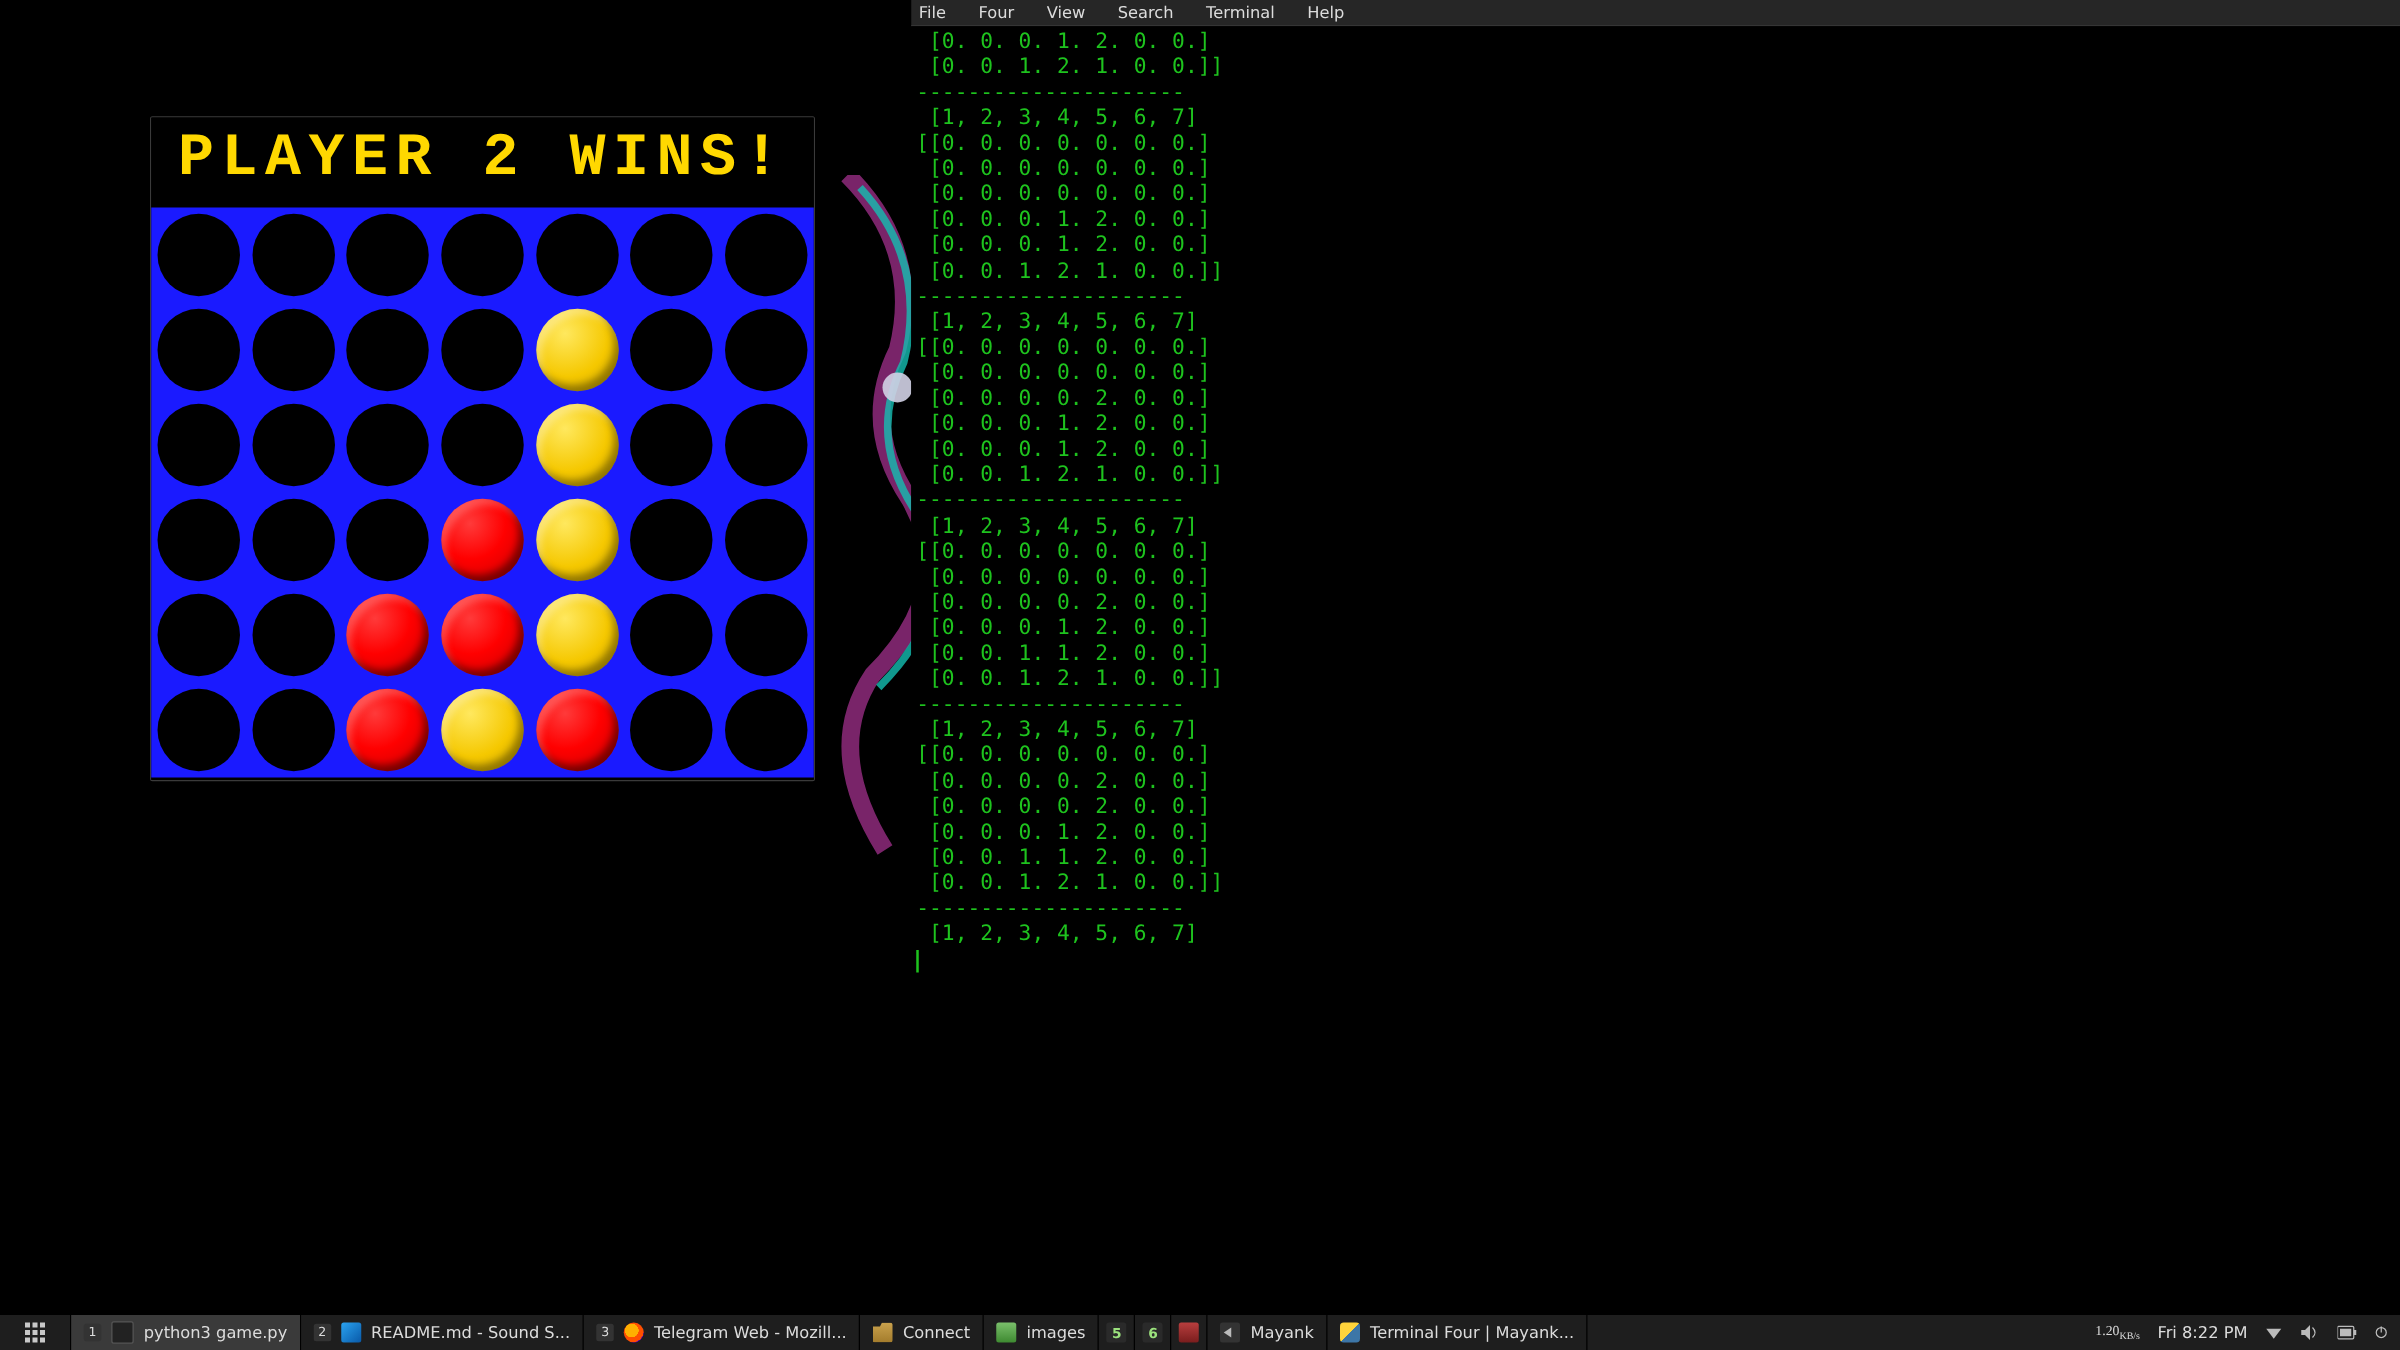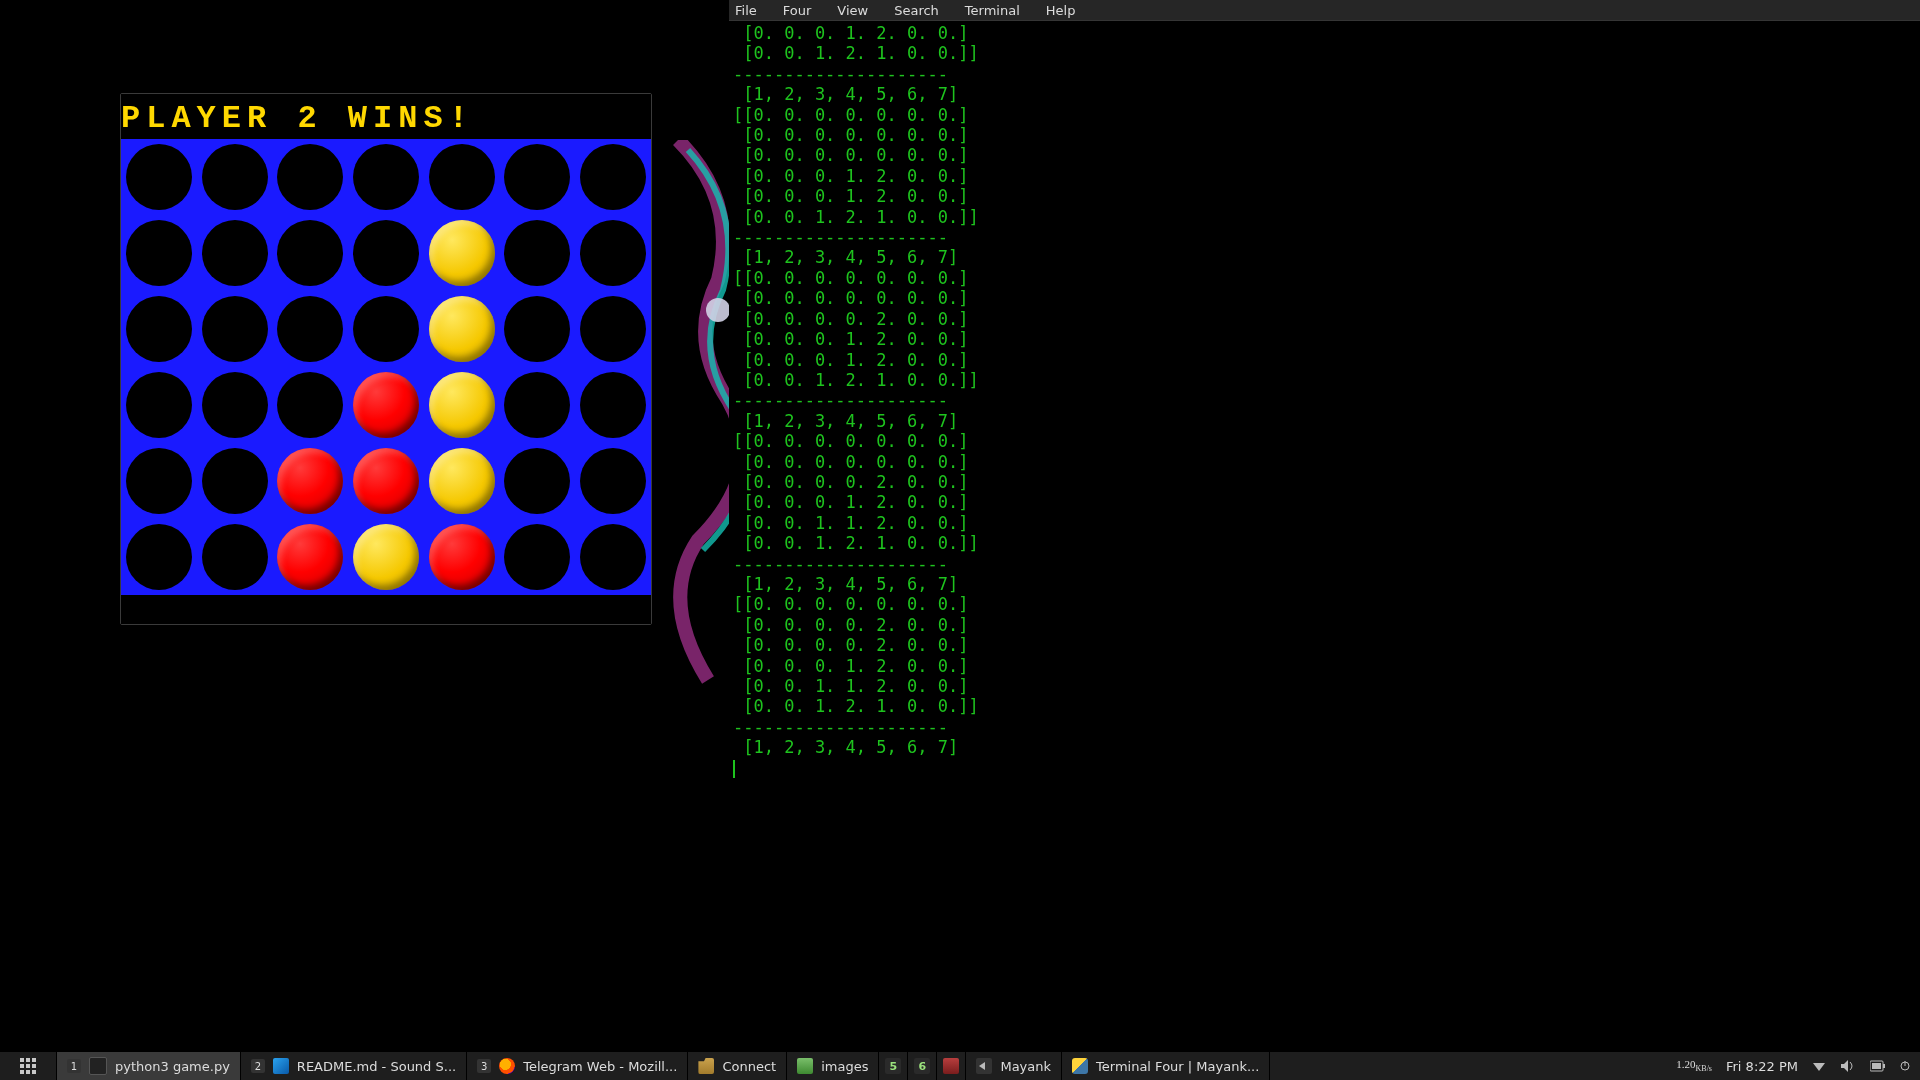--- a/index.html
+++ b/index.html
@@ -87,25 +87,25 @@
   }
   .game-client{
     width:530px;
     height:530px;
     background:#000;
   }
   .win-text{
     font-family:"Courier New",monospace;
     font-weight:bold;
     color:#ffd800;
-    font-size:32px;
+    font-size:48px;
     letter-spacing:6px;
-    text-align:left;
+    text-align:center;
     padding-top:6px;
-    padding-bottom:2px;
+    padding-bottom:12px;
   }
   .board{
     width:530px;
     height:456px;
     background:#1a1aff;
     position:relative;
   }
   .cell{
     position:absolute;
     width:66px;

